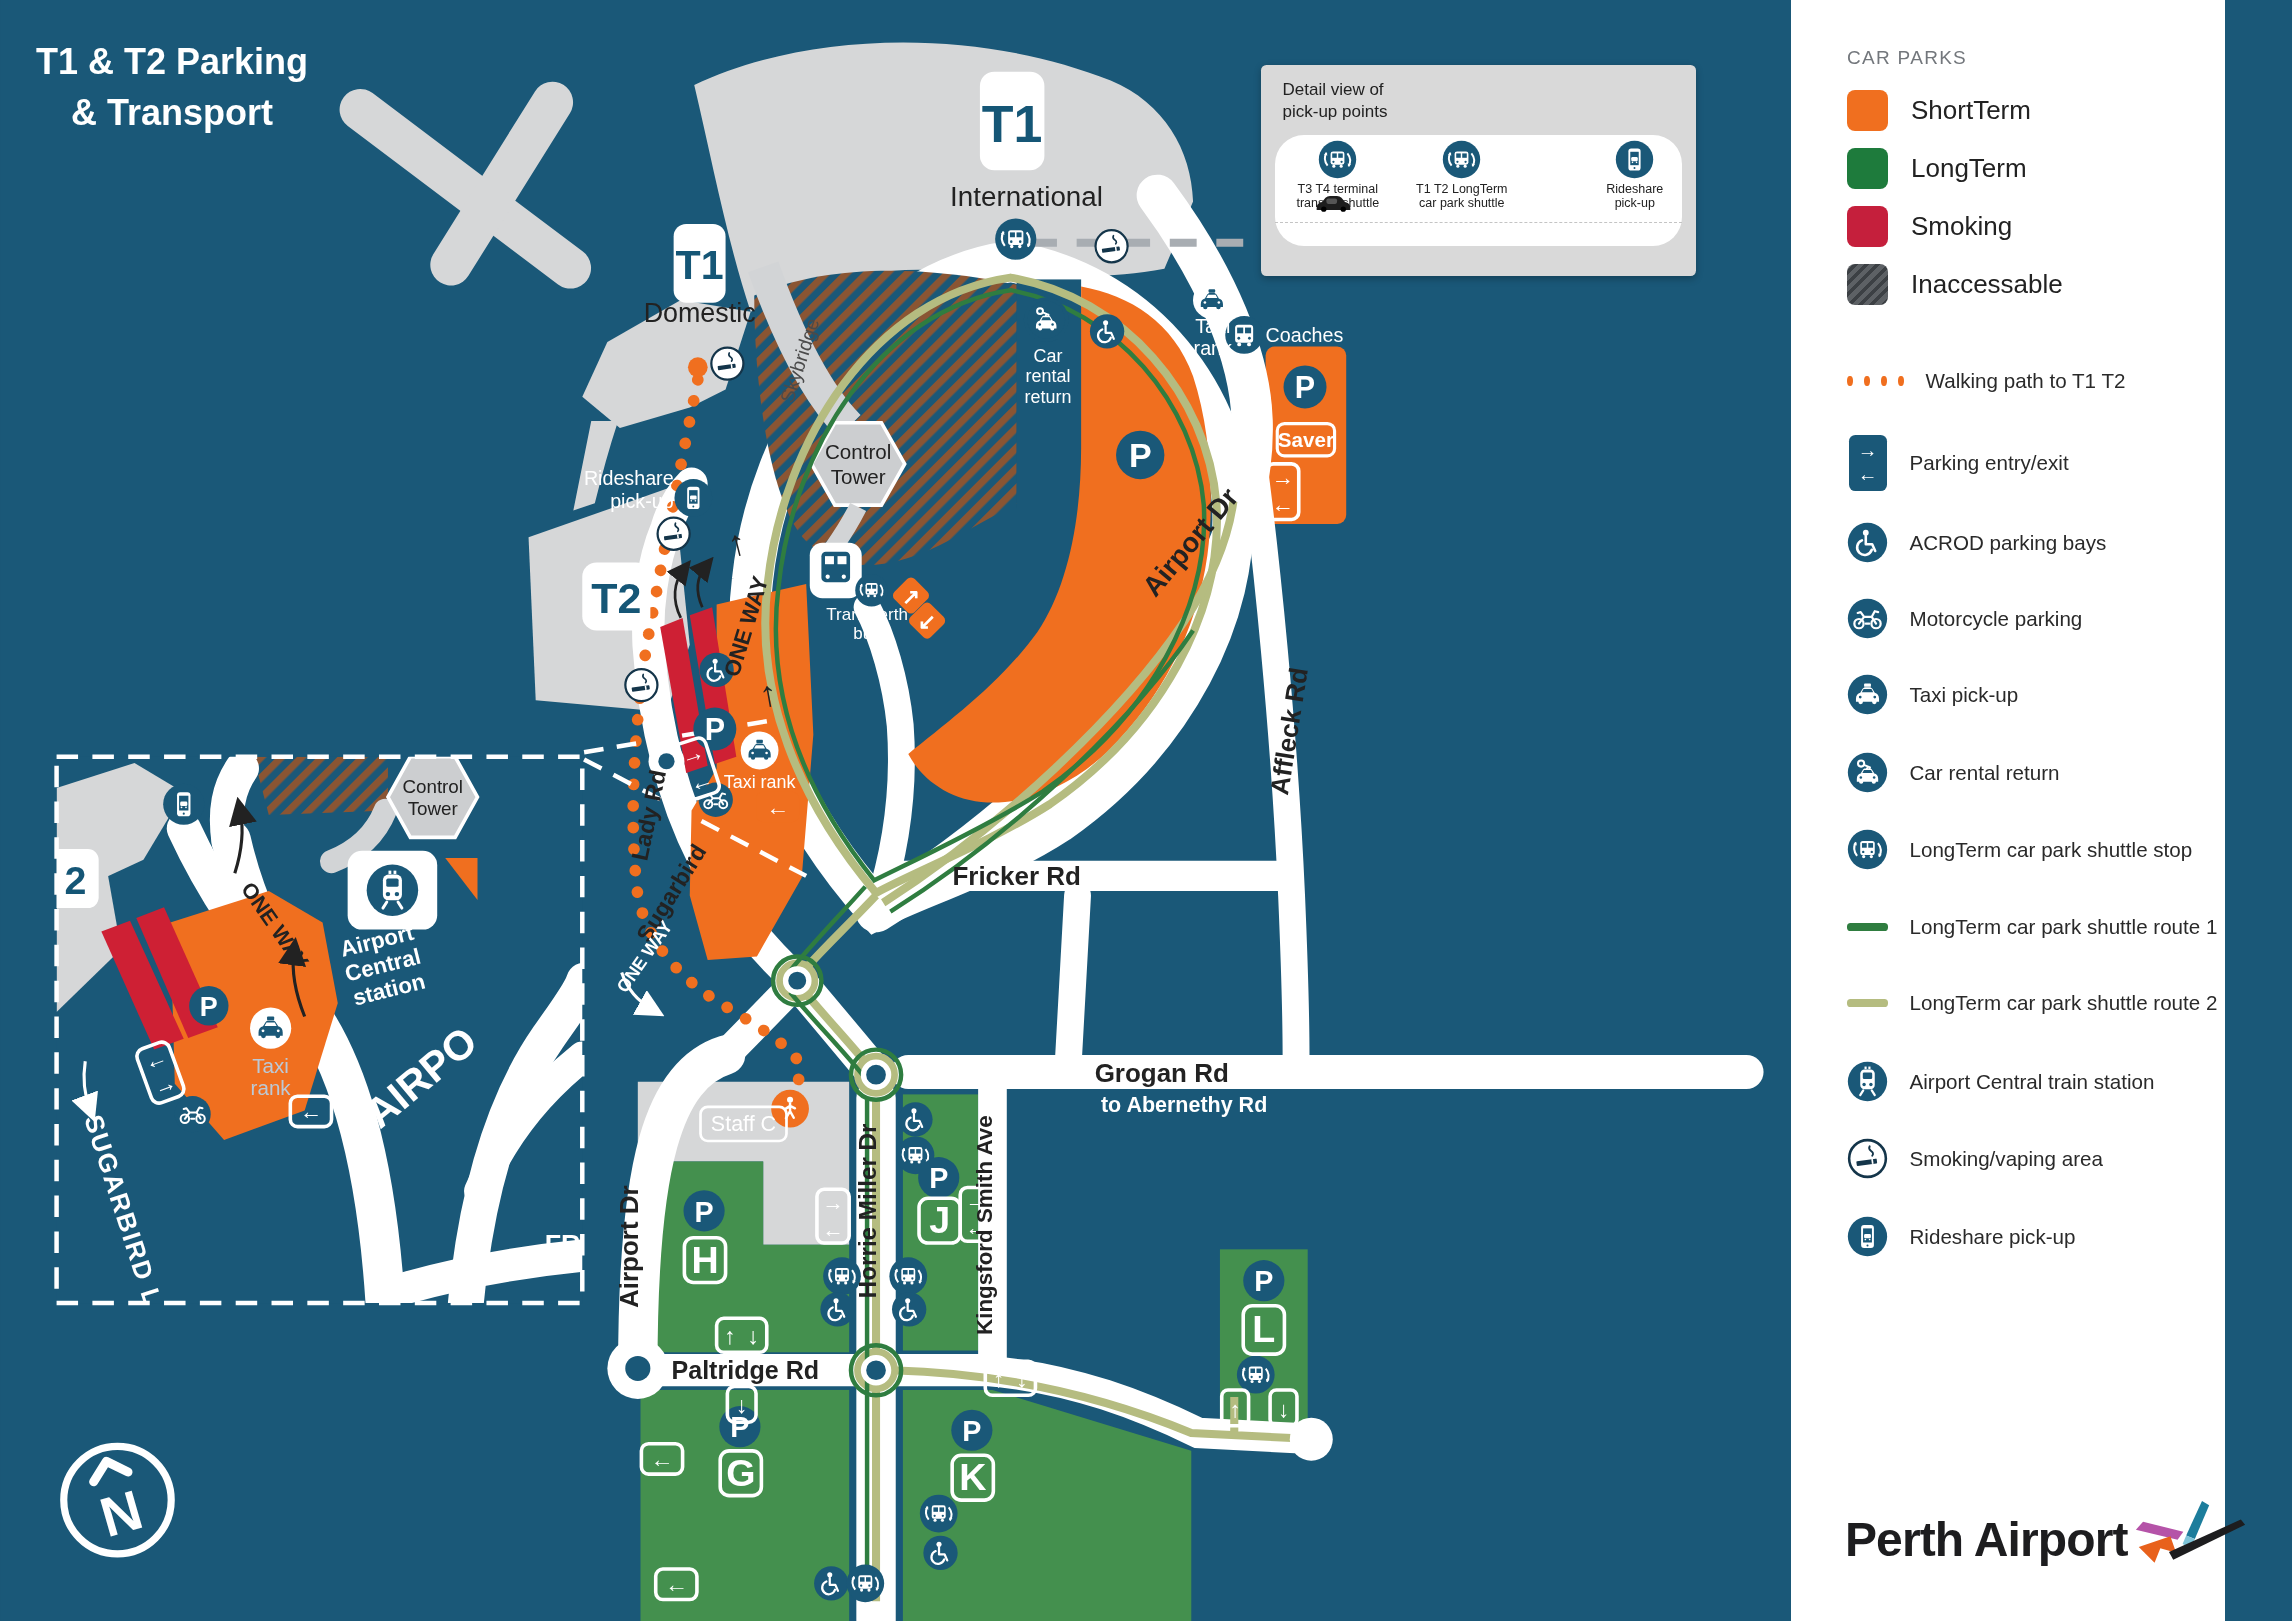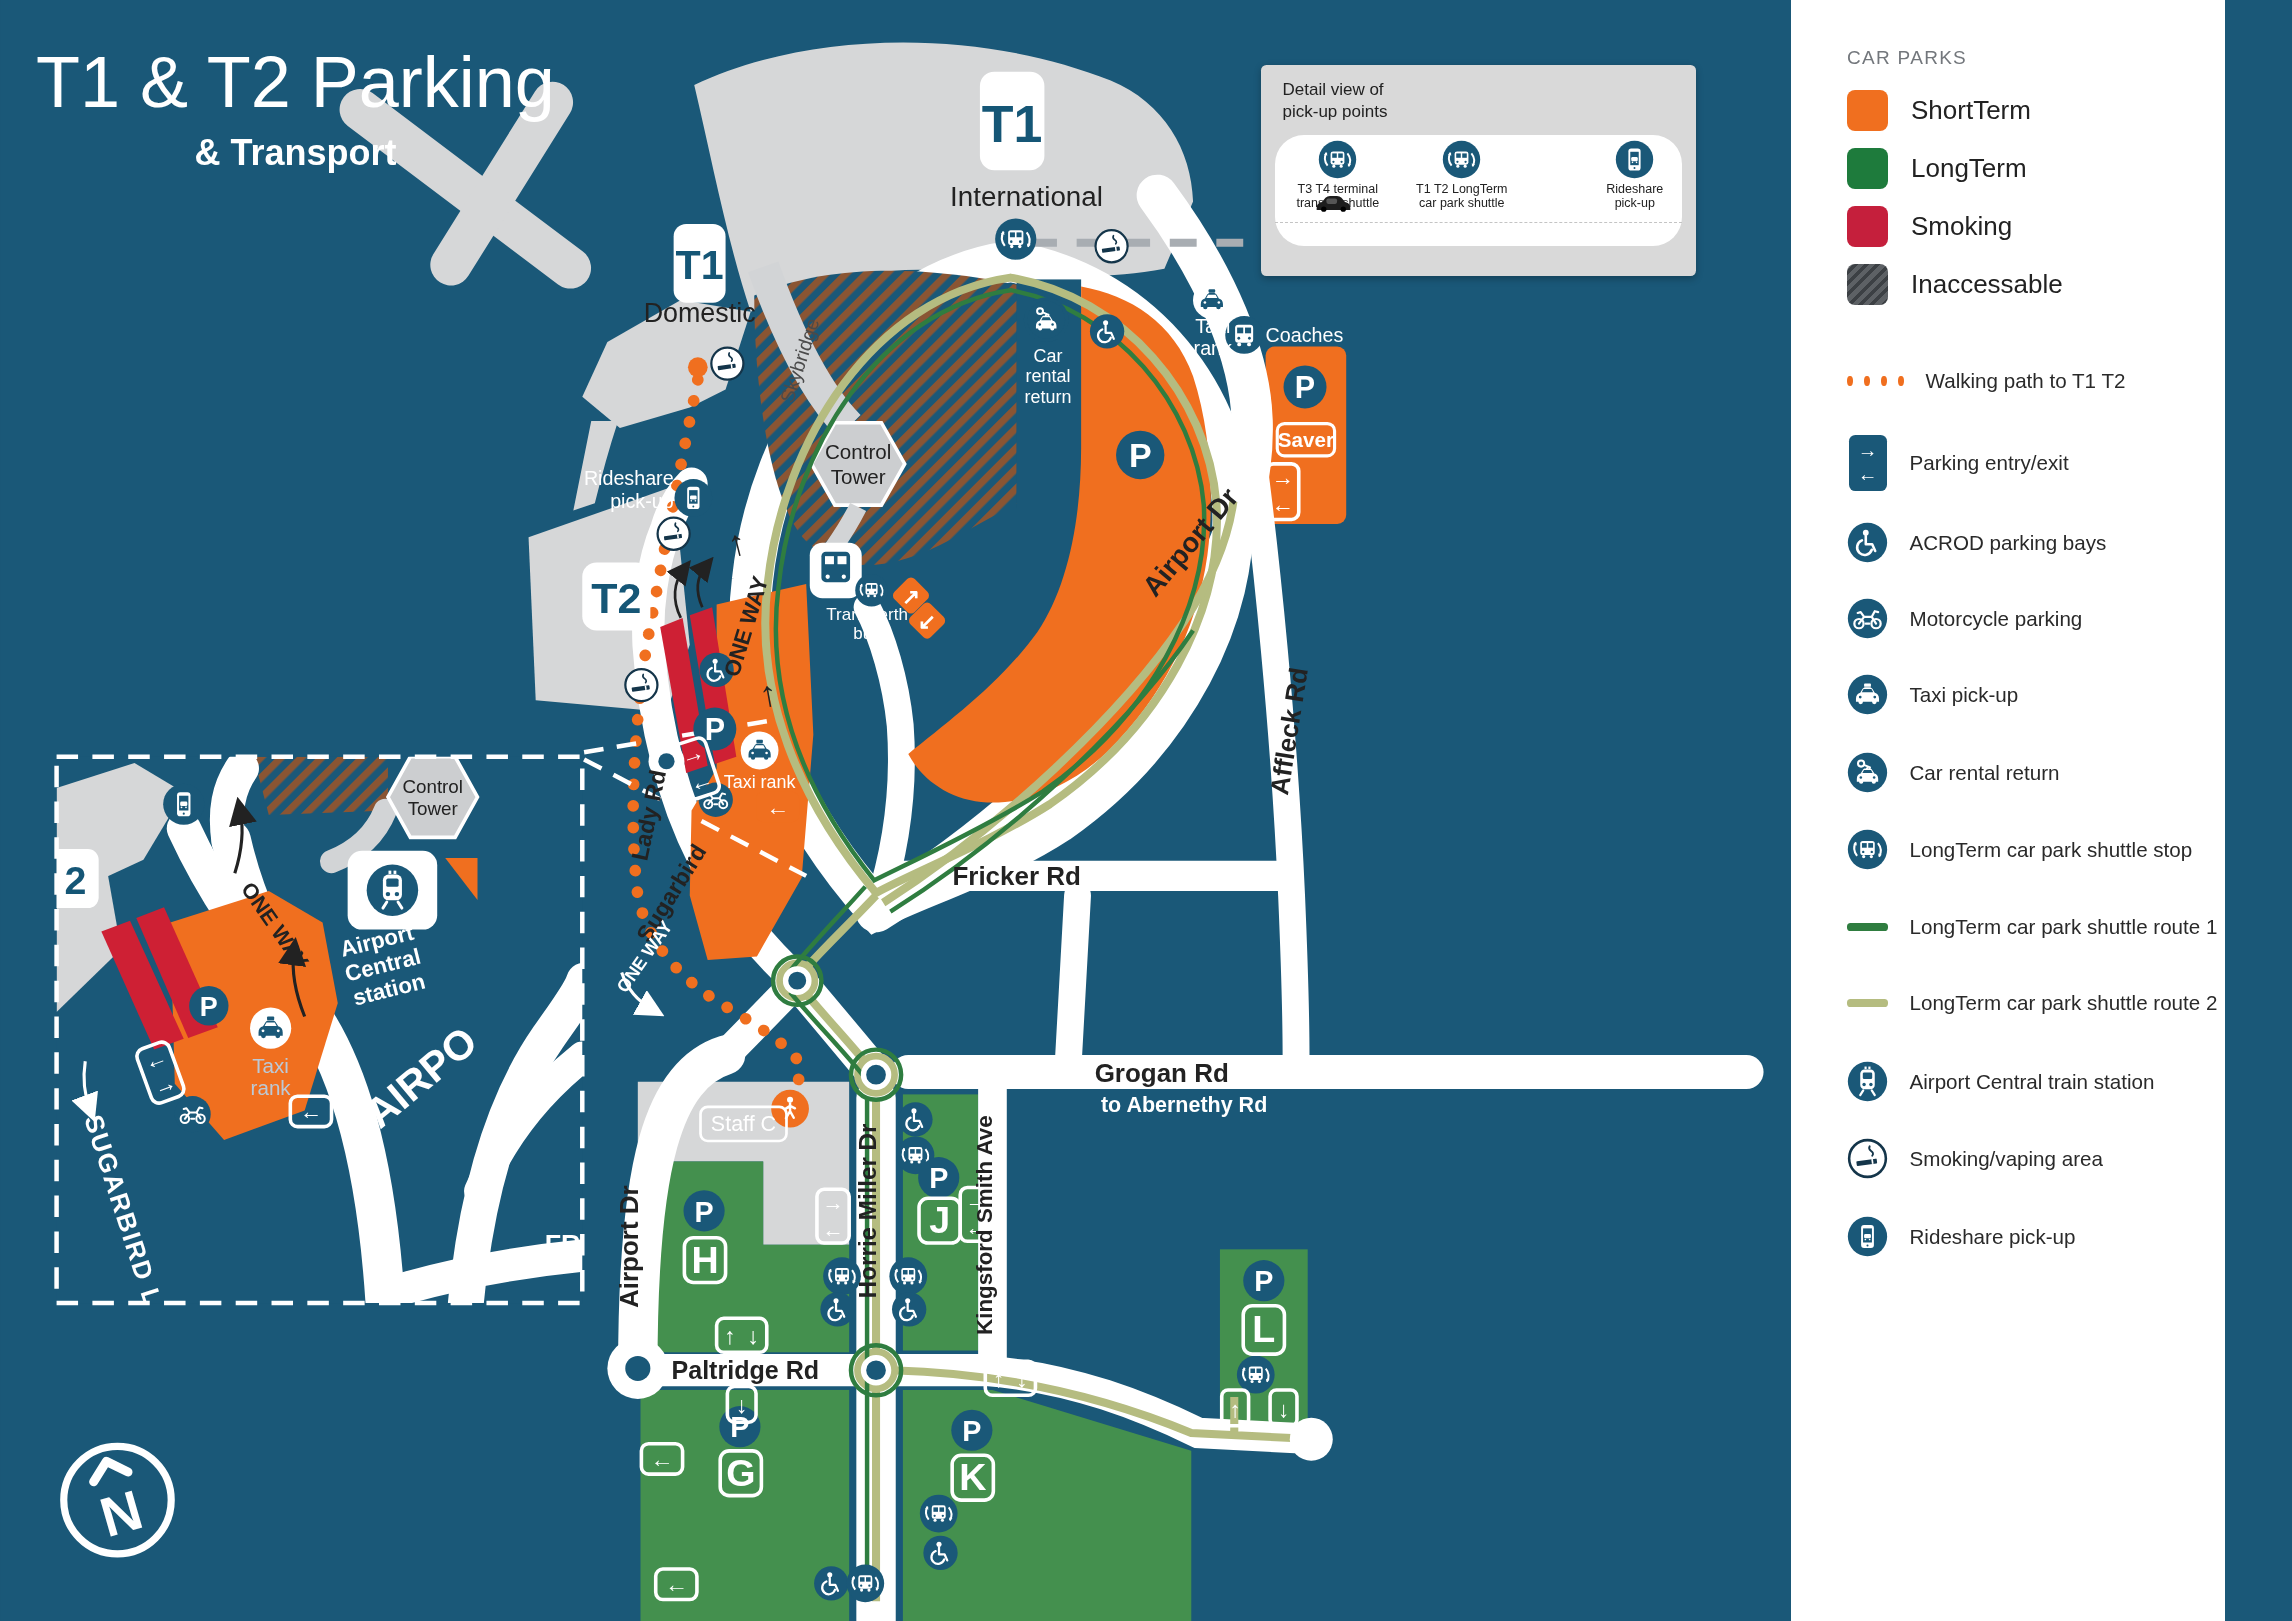--- a/index.html
+++ b/index.html
@@ -3,21 +3,21 @@
 <meta charset="utf-8">
 <style>
   html,body{margin:0;padding:0;background:#0e3c55;}
   *{box-sizing:border-box;}
   .stage{position:relative;width:2293px;height:1621px;background:#1A5878;overflow:hidden;
          font-family:"Liberation Sans",sans-serif;}
   svg{font-family:"Liberation Sans",sans-serif;}
   .abs{position:absolute;}
   
   .title{left:36px;top:41px;color:#fff;z-index:6;}
-  .title .l1{font-size:72px;font-weight:400;letter-spacing:0;}
+  .title .l1{font-size:36px;font-weight:700;letter-spacing:0;}
   .title .l2{font-size:36px;font-weight:700;margin-top:9px;text-align:center;}
   
   .detailbox{left:1261px;top:65px;width:435px;height:211px;background:#d9d9d9;border-radius:5.4px;
              box-shadow:0 2.7px 7.2px rgba(0,0,0,.25);z-index:5;}
   .detailbox .dtitle{position:absolute;left:21.5px;top:14.3px;font-size:17px;line-height:1.25;color:#222;font-weight:500;}
   .dstrip{position:absolute;left:14.3px;right:14.3px;top:70px;height:111px;background:#fff;border-radius:29px;}
   .dcol{position:absolute;top:5.4px;width:143px;text-align:center;}
   .dcol svg{display:block;margin:0 auto;}
   .dlabel{font-size:12.5px;line-height:1.15;color:#222;margin-top:2.7px;}
   .ddash{position:absolute;left:0;right:0;bottom:23px;border-top:1.8px dashed #c4c4c4;}
@@ -741,15 +741,25 @@
   <div class="lrow" style="top:1216px">
     <div class="icw">
           <svg width="41" height="41" viewBox="0 0 46 46">
             <use href="#i-phone"></use>
           </svg>
         </div>
     <div class="txt">Rideshare pick-up</div>
   </div>
 </div>
 
-
+<div class="abs logo">
+  <div class="t">Perth Airport</div>
+  <svg width="115" height="90" viewBox="0 0 160 110">
+    <path d="M4,42 L62,56 L70,45 L14,31 Z" fill="#b553a8"></path>
+    <path d="M96,2 L74,50 L86,55 L106,8 Z" fill="#1c7d9c"></path>
+    <path d="M74,50 L86,55 L81,68 L69,62 Z" fill="#7ec4d8"></path>
+    <path d="M8,66 L52,51 L60,74 L38,68 L30,88 Z" fill="#e8611c"></path>
+    <path d="M50,73 L150,28 L156,35 L56,84 Z" fill="#1d1d1f"></path>
+  </svg>
 </div>
 
+</div>
+
 
 </body></html>

